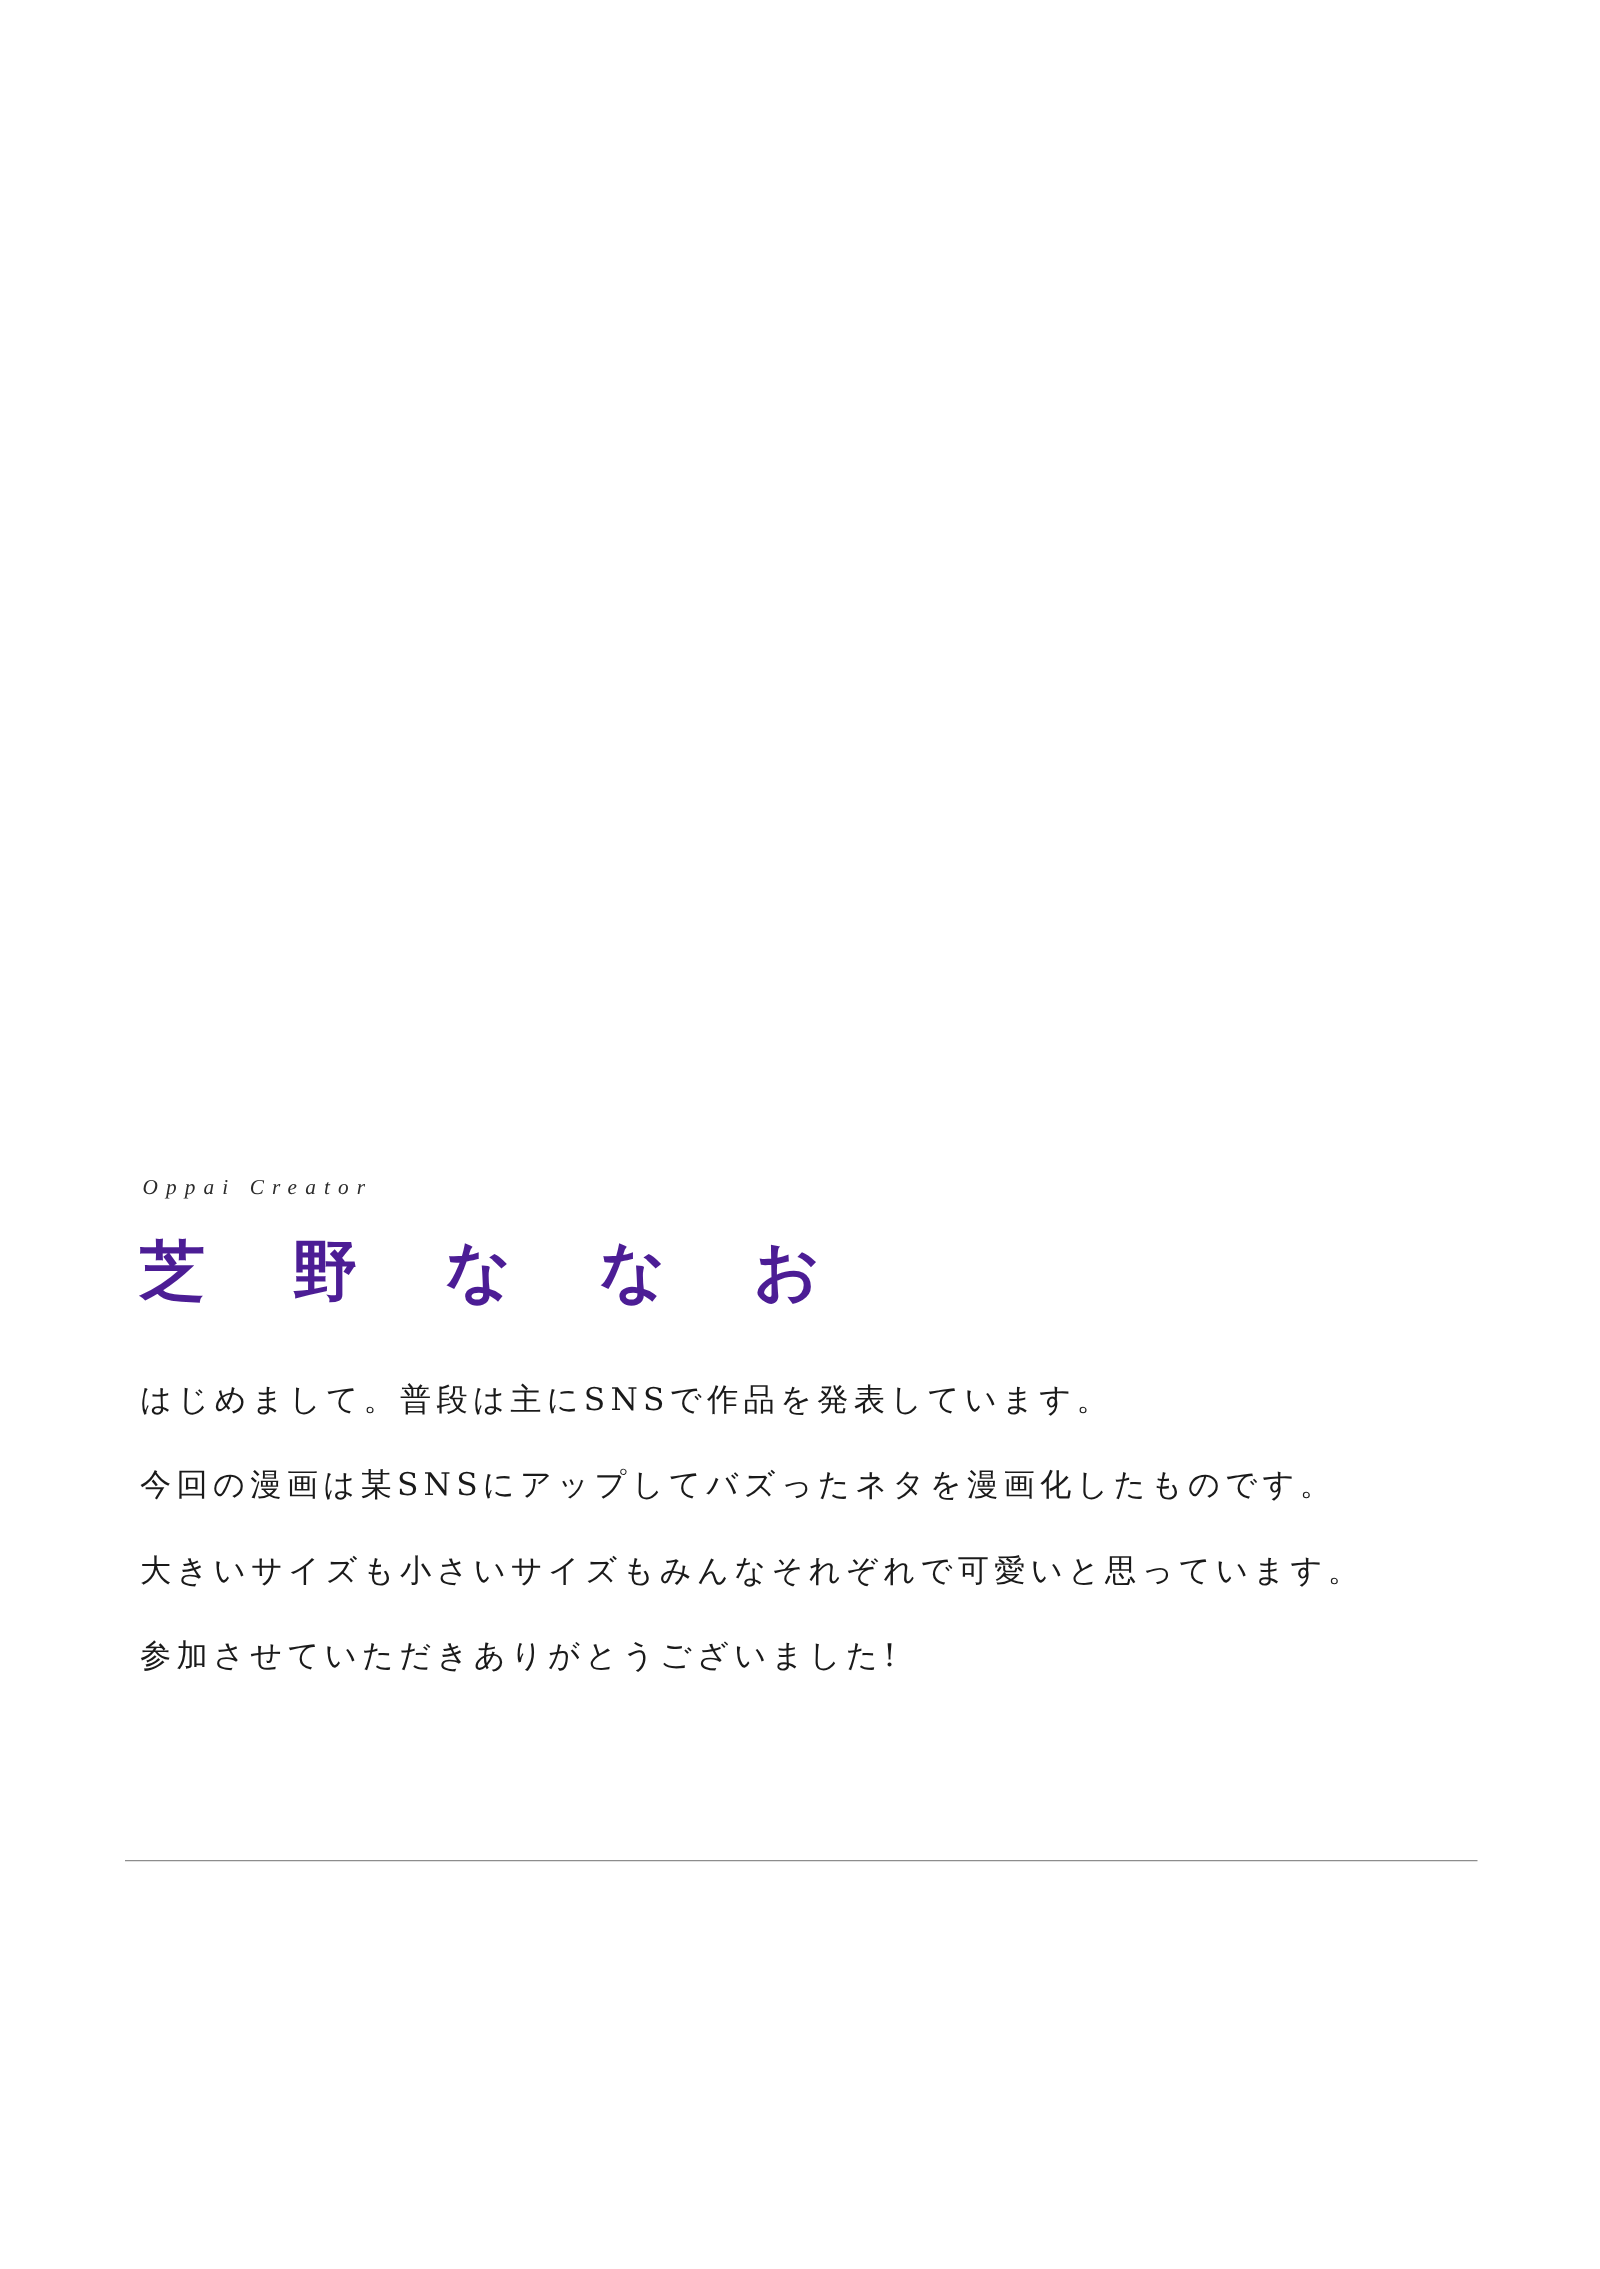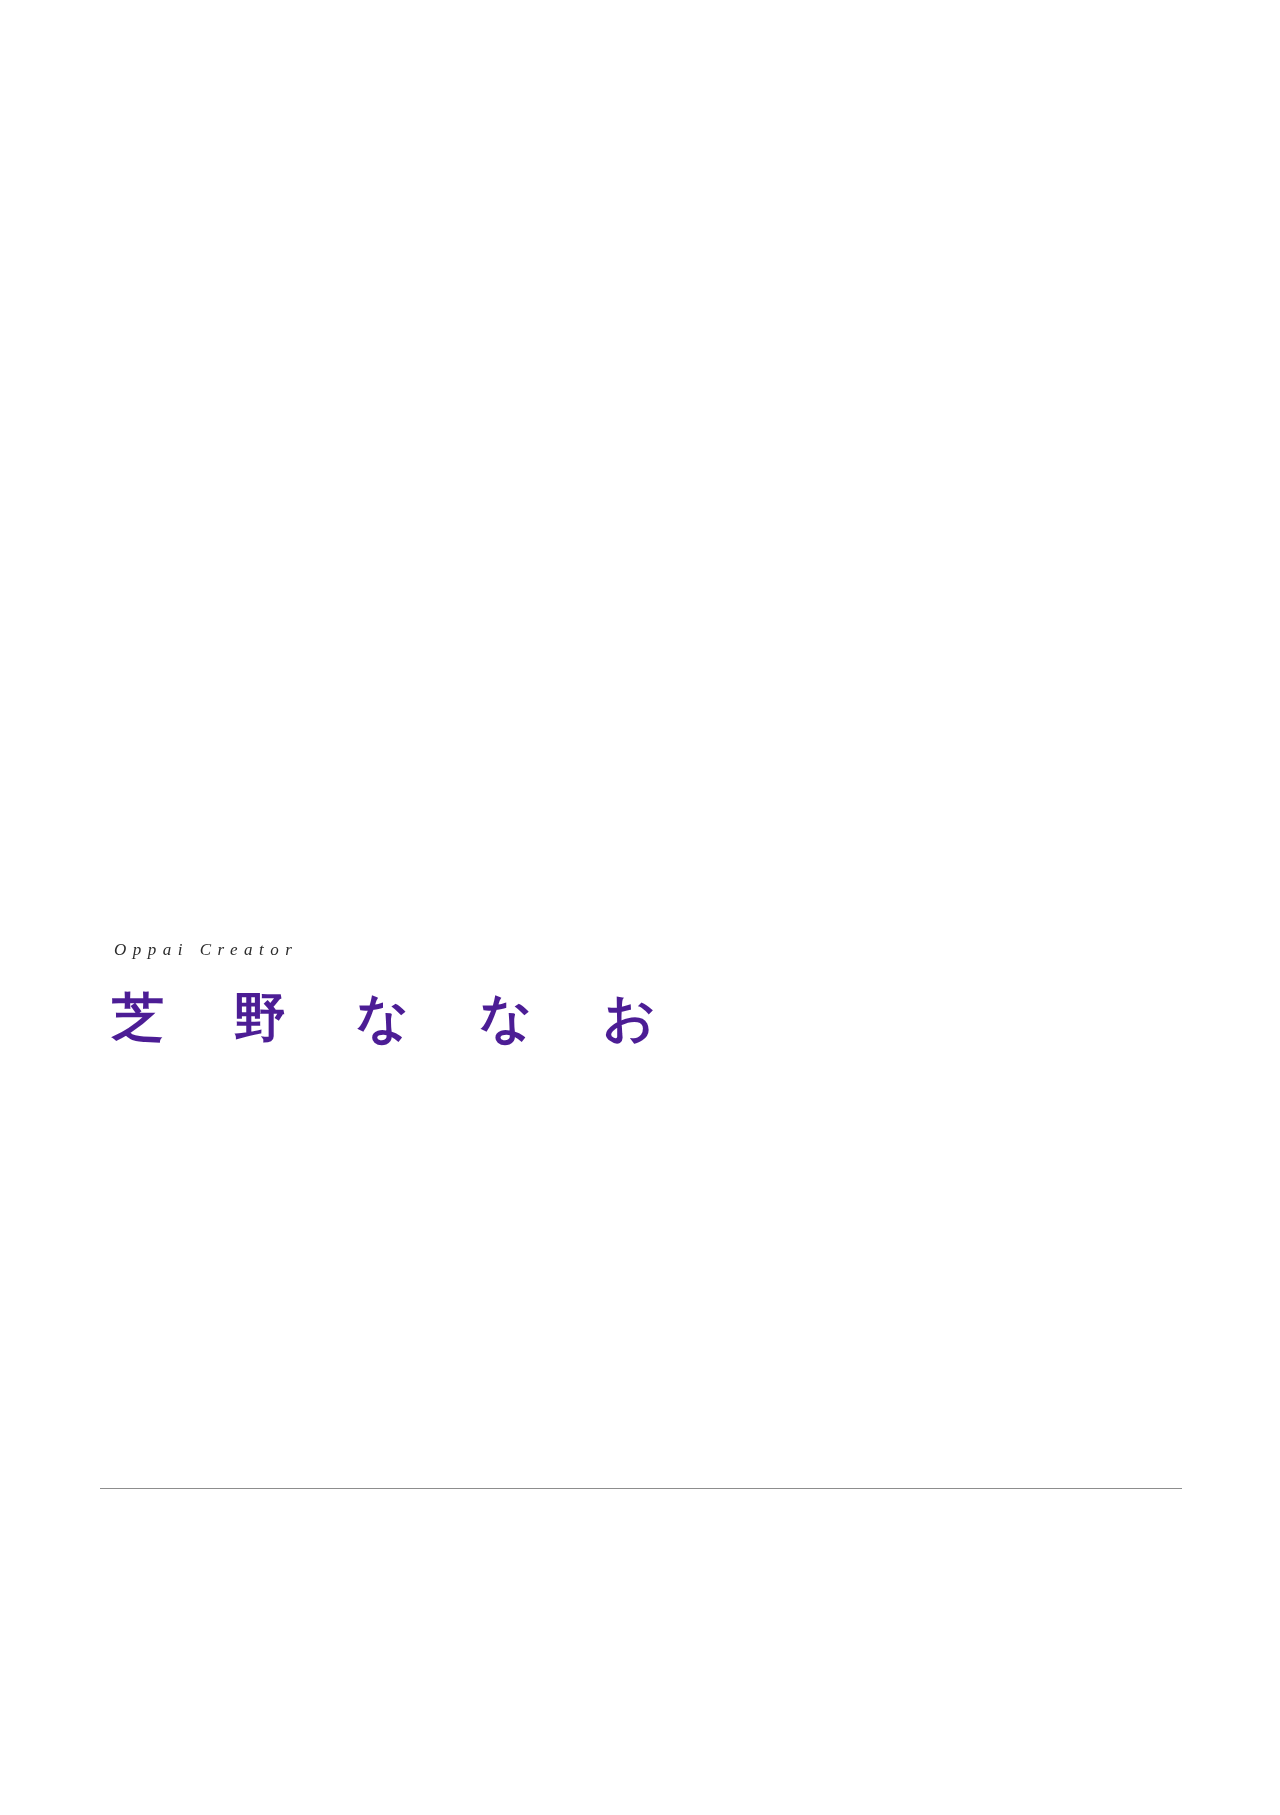--- a/index.html
+++ b/index.html
@@ -88,18 +88,24 @@
 <div class="page">
 
   <div class="upper-blank"></div>
 
   <div class="content">
 
     <div class="eyebrow">Oppai  Creator</div>
 
     <h1 class="author-name">芝 野 な な お</h1>
 
+    <div class="body-text">
+      <p class="body-line">はじめまして。普段は主にSNSで作品を発表しています。</p>
+      <p class="body-line">今回の漫画は某SNSにアップしてバズったネタを漫画化したものです。</p>
+      <p class="body-line">大きいサイズも小さいサイズもみんなそれぞれで可愛いと思っています。</p>
+      <p class="body-line">参加させていただきありがとうございました!</p>
+    </div>
 
   </div>
 
   <div class="rule"></div>
 
 </div>
 
 </body></html>

